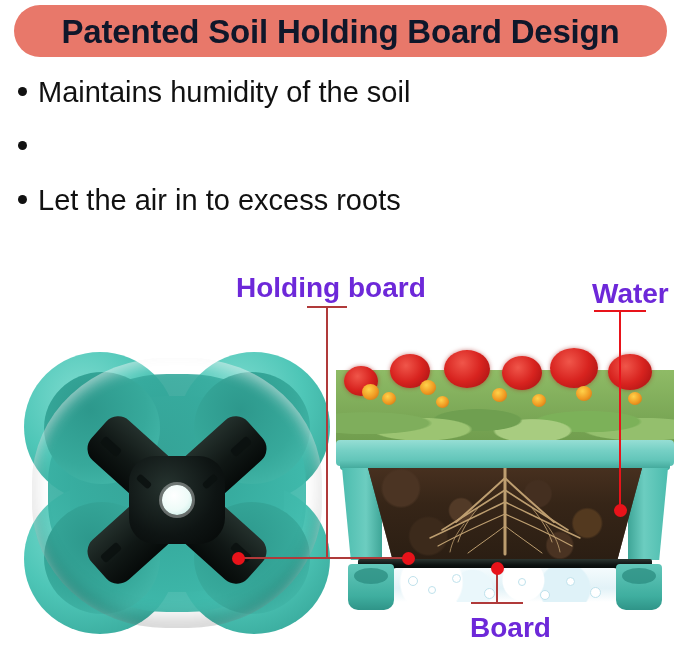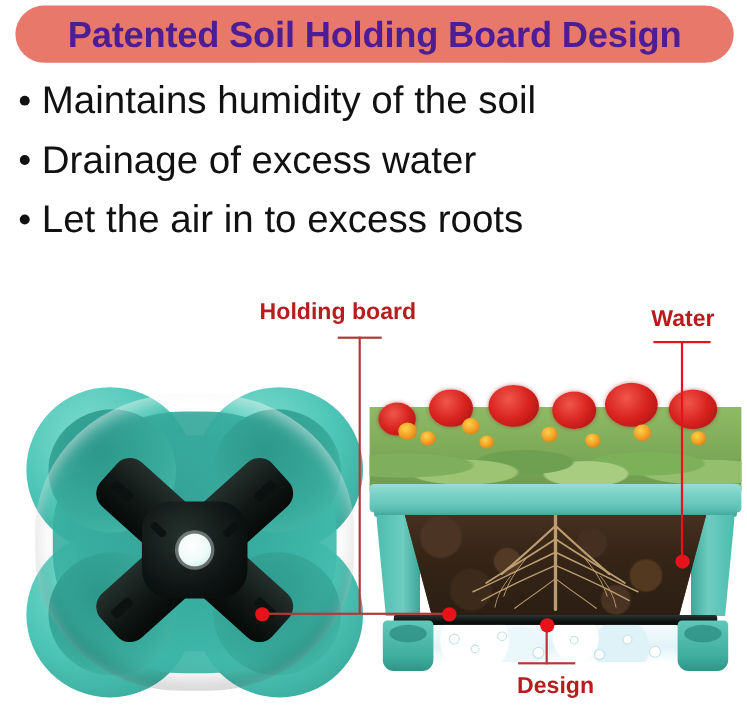--- a/index.html
+++ b/index.html
@@ -28,28 +28,28 @@
   .bullets{position:absolute;left:18px;top:70px;width:640px;}
   .bullet-row{
     display:flex;align-items:flex-start;
     margin-bottom:10px;height:44px;
   }
   .bullet-dot{
     width:9px;height:9px;border-radius:50%;
     background:#111;margin-top:17px;margin-right:11px;flex:none;
   }
   .bullet-label{
-    font-size:35px;color:#111;line-height:44px;white-space:nowrap;
+    font-size:29px;color:#111;line-height:44px;white-space:nowrap;
   }
 
   
   .figure{position:absolute;left:0;top:250px;width:679px;height:396px;}
 
   
-  .callout{position:absolute;font-size:21px;font-weight:bold;color:#b91c1c;white-space:nowrap;}
+  .callout{position:absolute;font-size:28px;font-weight:bold;color:#6d28d9;white-space:nowrap;}
   .cl-holding{left:236px;top:22px;}
   .cl-soil{left:592px;top:28px;}
   .cl-water{left:470px;top:362px;}
 
   
   .lead{position:absolute;background:#b03a3a;}
   .lead-red{position:absolute;background:#e8131a;}
   .dot{position:absolute;width:13px;height:13px;border-radius:50%;background:#e8131a;}
 
   
@@ -218,33 +218,32 @@
     position:absolute;left:6px;top:4px;width:34px;height:16px;border-radius:50%;
     background:#2b8c80;opacity:.75;
   }
 </style>
 </head>
 <body>
 
 <div class="stage">
 
   <div class="banner" style="background: rgb(232, 120, 106);">
-    <span class="banner-text" style="color: #4c1d95;">Patented Soil Holding Board Design</span>
+    <span class="banner-text" style="color: #0f172a;">Patented Soil Holding Board Design</span>
   </div>
 
   <div class="bullets">
 
     <div class="bullet-row">
       <span class="bullet-dot"></span>
       <span class="bullet-label">Maintains humidity of the soil</span>
     </div>
 
     <div class="bullet-row">
       <span class="bullet-dot"></span>
-      <span class="bullet-label">Drainage of excess water</span>
     </div>
 
     <div class="bullet-row">
       <span class="bullet-dot"></span>
       <span class="bullet-label">Let the air in to excess roots</span>
     </div>
 
   </div>
 
   <div class="figure">
@@ -353,19 +352,19 @@
     <div class="lead" style="left:326px;top:56px;width:2px;height:252px;"></div>
     <div class="lead" style="left:238px;top:307px;width:172px;height:2px;"></div>
     <span class="dot" style="left:232px;top:302px;"></span>
     <span class="dot" style="left:402px;top:302px;"></span>
 
     <span class="callout cl-soil">Water</span>
     <div class="lead-red" style="left:594px;top:60px;width:52px;height:2px;"></div>
     <div class="lead-red" style="left:619px;top:60px;width:2px;height:200px;"></div>
     <span class="dot" style="left:614px;top:254px;"></span>
 
-    <span class="callout cl-water">Design</span>
+    <span class="callout cl-water">Board</span>
     <div class="lead" style="left:471px;top:352px;width:52px;height:2px;"></div>
     <div class="lead" style="left:496px;top:320px;width:2px;height:34px;"></div>
     <span class="dot" style="left:491px;top:312px;"></span>
 
   </div>
 </div>
 
 </body></html>

